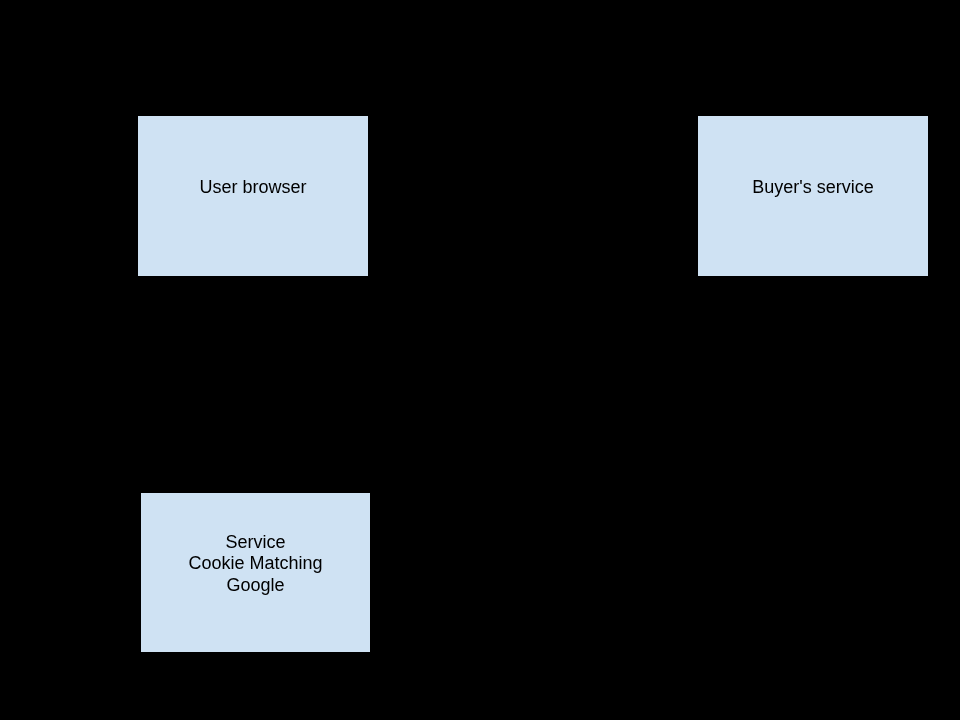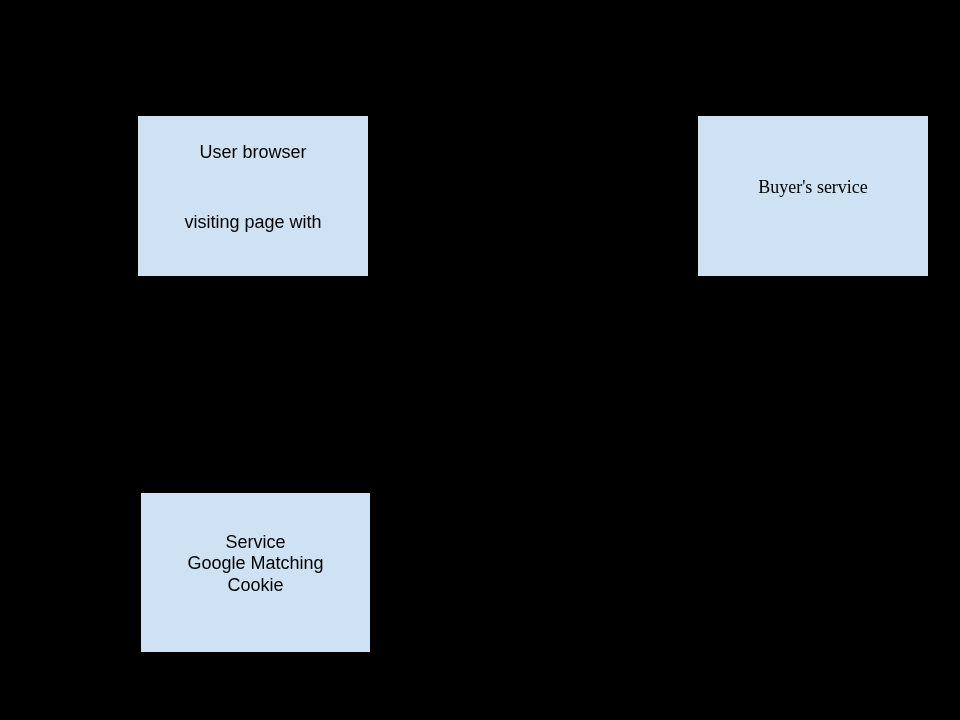--- a/index.html
+++ b/index.html
@@ -44,42 +44,40 @@
     top: 115px;
     width: 232px;
     height: 162px;
     gap: 48px;
   }
   #node-buyers-service {
     left: 697px;
     top: 115px;
     width: 232px;
     height: 162px;
-    font-family: Liberation Serif, serif;
   }
   #node-google-cms {
     left: 140px;
     top: 492px;
     width: 231px;
     height: 161px;
   }
 </style>
 </head>
 <body>
 
 <div class="diagram">
 
   <div class="node" id="node-user-browser">
     <span class="line">User browser</span>
-    <span class="line">visiting page with</span>
   </div>
 
   <div class="node" id="node-buyers-service">
     <span class="line">Buyer's service</span>
   </div>
 
   <div class="node" id="node-google-cms">
     <span class="line">Service</span>
-    <span class="line">Google Matching</span>
-    <span class="line">Cookie</span>
+    <span class="line">Cookie Matching</span>
+    <span class="line">Google</span>
   </div>
 
 </div>
 
 </body></html>

